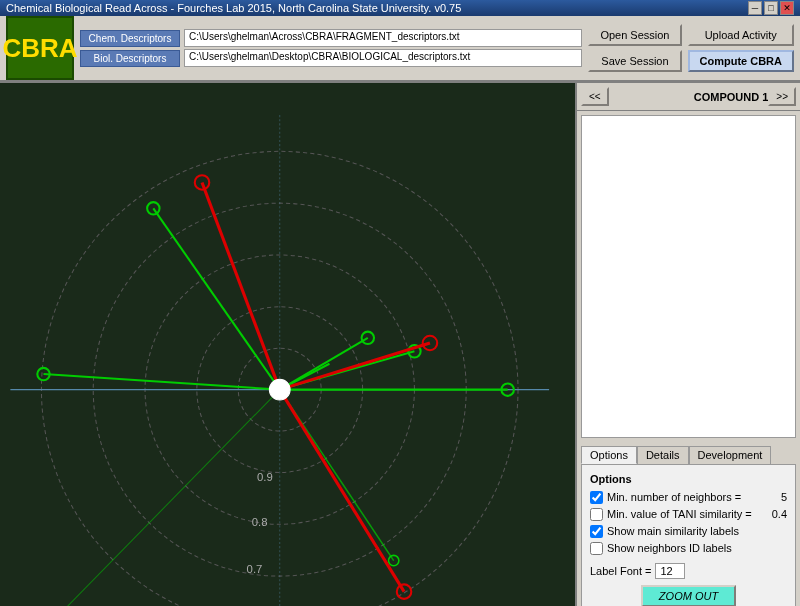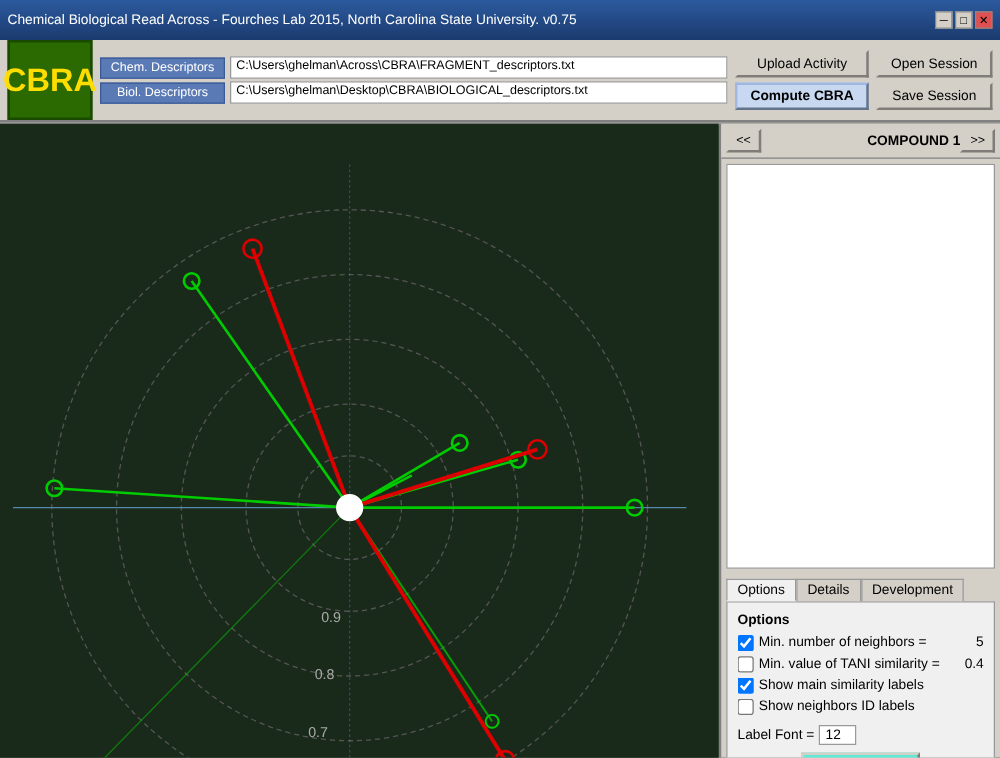--- a/index.html
+++ b/index.html
@@ -8,21 +8,21 @@
       height: 606px;
       font-family: 'Segoe UI', Tahoma, Arial, sans-serif;
       font-size: 11px;
       background: #d4d0c8;
       overflow: hidden;
     }
     
     #titlebar {
       background: linear-gradient(to bottom, #2c5a9e, #1a3a6e);
       color: white;
-      height: 32px;
+      height: 16px;
       display: flex;
       align-items: center;
       padding: 0 6px;
       font-size: 11px;
     }
     #titlebar-controls {
       margin-left: auto;
       display: flex;
       gap: 2px;
     }
@@ -290,28 +290,28 @@
       <div class="descriptor-row">
         <div class="descriptor-label">Chem. Descriptors</div>
         <div class="descriptor-path">C:\Users\ghelman\Across\CBRA\FRAGMENT_descriptors.txt</div>
       </div>
       <div class="descriptor-row">
         <div class="descriptor-label">Biol. Descriptors</div>
         <div class="descriptor-path">C:\Users\ghelman\Desktop\CBRA\BIOLOGICAL_descriptors.txt</div>
       </div>
     </div>
 
+    <div id="session-panel">
+      <button class="session-btn">Open Session</button>
+      <button class="session-btn">Save Session</button>
+    </div>
+
     <div id="action-panel">
       <button class="action-btn">Upload Activity</button>
       <button class="action-btn primary">Compute CBRA</button>
-    </div>
-
-    <div id="session-panel">
-      <button class="session-btn">Open Session</button>
-      <button class="session-btn">Save Session</button>
     </div>
   </div>
 
   <div id="content">
 
     <div id="chart-area">
       <svg id="radar-svg" viewBox="0 0 555 520" preserveAspectRatio="xMidYMid meet">
 
         <rect width="555" height="520" fill="#1a2a1a"></rect>
 

